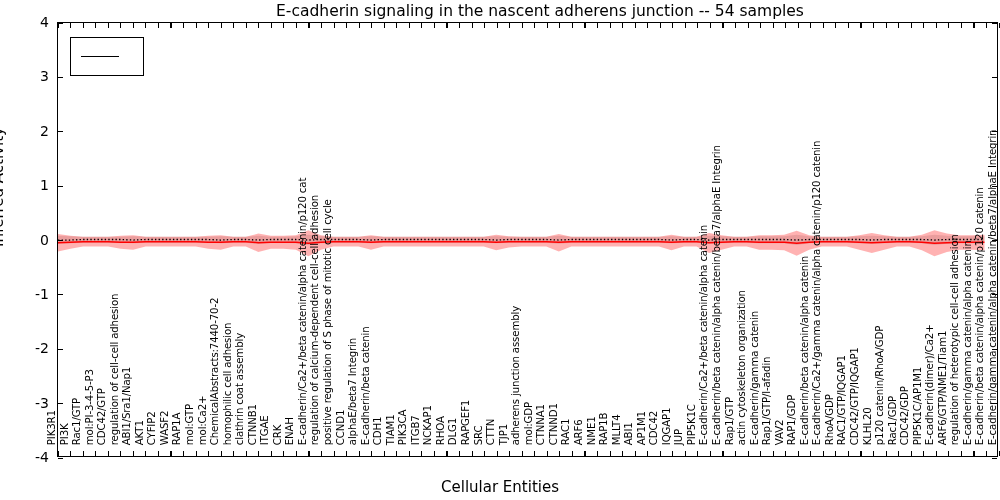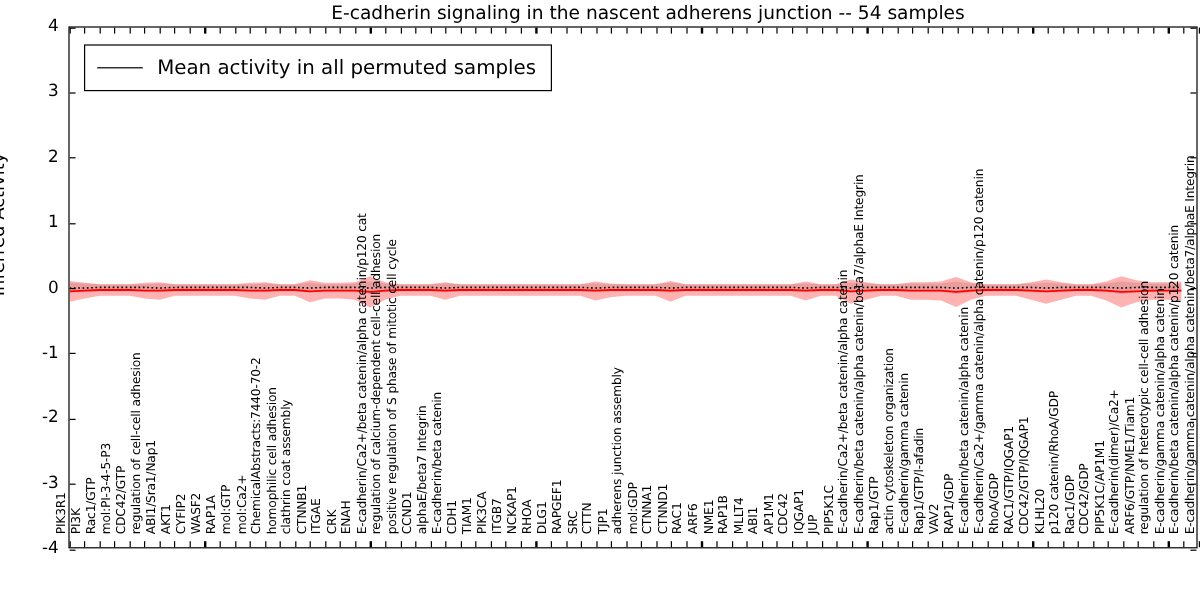--- a/index.html
+++ b/index.html
@@ -59,20 +59,21 @@
   svg.layer{position:absolute;left:0;top:0;width:100%;height:100%;display:block;}
 </style>
 </head>
 <body>
 
 <div id="fig">
 
   <div id="title">E-cadherin signaling in the nascent adherens junction -- 54 samples</div>
 
   <div id="ylabel">Inferred Activity</div>
+  <div id="xlabel">Cellular Entities</div>
 
   <div id="axes">
     <div id="plotclip">
       <svg class="layer" id="databands" preserveAspectRatio="none" viewBox="0 0 941 435">
           <path d="M0.00 213.69 L12.55 214.24 L25.09 214.78 L37.64 214.78 L50.19 214.78 L62.73 214.78 L75.28 214.24 L87.83 214.78 L100.37 214.78 L112.92 214.78 L125.47 214.78 L138.01 214.78 L150.56 214.78 L163.11 214.24 L175.65 214.78 L188.20 214.78 L200.75 213.69 L213.29 214.78 L225.84 214.78 L238.39 214.24 L250.93 212.61 L263.48 214.24 L276.03 214.78 L288.57 214.78 L301.12 214.78 L313.67 214.24 L326.21 214.78 L338.76 214.78 L351.31 214.78 L363.85 214.78 L376.40 214.78 L388.95 214.78 L401.49 214.78 L414.04 214.78 L426.59 214.78 L439.13 214.24 L451.68 214.78 L464.23 214.78 L476.77 214.78 L489.32 214.78 L501.87 213.69 L514.41 214.78 L526.96 214.78 L539.51 214.78 L552.05 214.78 L564.60 214.78 L577.15 214.78 L589.69 214.78 L602.24 214.78 L614.79 214.24 L627.33 214.78 L639.88 214.78 L652.43 213.69 L664.97 214.24 L677.52 214.78 L690.07 214.78 L702.61 214.24 L715.16 214.24 L727.71 214.24 L740.25 212.61 L752.80 214.24 L765.35 214.78 L777.89 214.78 L790.44 214.78 L802.99 214.24 L815.53 213.69 L828.08 214.24 L840.63 214.78 L853.17 214.78 L865.72 214.24 L878.27 212.61 L890.81 213.69 L903.36 214.24 L915.91 214.24 L928.45 214.24 L928.45 221.31 L915.91 221.31 L903.36 221.31 L890.81 221.85 L878.27 222.94 L865.72 221.31 L853.17 220.76 L840.63 220.76 L828.08 221.31 L815.53 221.85 L802.99 221.31 L790.44 220.76 L777.89 220.76 L765.35 220.76 L752.80 221.31 L740.25 222.94 L727.71 221.31 L715.16 221.31 L702.61 221.31 L690.07 220.76 L677.52 220.76 L664.97 221.31 L652.43 221.85 L639.88 220.76 L627.33 220.76 L614.79 221.31 L602.24 220.76 L589.69 220.76 L577.15 220.76 L564.60 220.76 L552.05 220.76 L539.51 220.76 L526.96 220.76 L514.41 220.76 L501.87 221.85 L489.32 220.76 L476.77 220.76 L464.23 220.76 L451.68 220.76 L439.13 221.31 L426.59 220.76 L414.04 220.76 L401.49 220.76 L388.95 220.76 L376.40 220.76 L363.85 220.76 L351.31 220.76 L338.76 220.76 L326.21 220.76 L313.67 221.31 L301.12 220.76 L288.57 220.76 L276.03 220.76 L263.48 221.31 L250.93 222.94 L238.39 221.31 L225.84 220.76 L213.29 220.76 L200.75 221.85 L188.20 220.76 L175.65 220.76 L163.11 221.31 L150.56 220.76 L138.01 220.76 L125.47 220.76 L112.92 220.76 L100.37 220.76 L87.83 220.76 L75.28 221.31 L62.73 220.76 L50.19 220.76 L37.64 220.76 L25.09 220.76 L12.55 221.31 L0.00 221.85 Z" fill="#c8c8c8" fill-opacity="0.55" stroke="none"></path>
           <path d="M0.00 212.06 L12.55 213.69 L25.09 214.78 L37.64 214.78 L50.19 214.78 L62.73 213.69 L75.28 213.15 L87.83 214.78 L100.37 214.78 L112.92 214.78 L125.47 214.78 L138.01 214.78 L150.56 213.69 L163.11 213.15 L175.65 214.78 L188.20 214.78 L200.75 211.52 L213.29 213.69 L225.84 213.69 L238.39 213.15 L250.93 208.26 L263.48 213.15 L276.03 214.78 L288.57 214.78 L301.12 214.78 L313.67 213.15 L326.21 214.78 L338.76 214.78 L351.31 214.78 L363.85 214.78 L376.40 214.78 L388.95 214.78 L401.49 214.78 L414.04 214.78 L426.59 214.78 L439.13 212.61 L451.68 214.24 L464.23 214.78 L476.77 214.78 L489.32 214.78 L501.87 212.06 L514.41 214.78 L526.96 214.78 L539.51 214.78 L552.05 214.78 L564.60 214.78 L577.15 214.78 L589.69 214.78 L602.24 214.78 L614.79 212.61 L627.33 214.78 L639.88 214.78 L652.43 210.97 L664.97 213.15 L677.52 214.78 L690.07 214.78 L702.61 213.15 L715.16 213.15 L727.71 212.61 L740.25 208.80 L752.80 213.15 L765.35 214.78 L777.89 214.78 L790.44 214.78 L802.99 213.15 L815.53 210.97 L828.08 213.15 L840.63 214.78 L853.17 214.78 L865.72 212.61 L878.27 208.26 L890.81 211.52 L903.36 213.15 L915.91 213.15 L928.45 212.61 L928.45 228.38 L915.91 227.83 L903.36 227.83 L890.81 230.01 L878.27 234.36 L865.72 228.38 L853.17 224.57 L840.63 224.57 L828.08 227.83 L815.53 231.09 L802.99 227.83 L790.44 224.57 L777.89 224.57 L765.35 224.57 L752.80 227.83 L740.25 233.81 L727.71 228.38 L715.16 227.83 L702.61 227.83 L690.07 224.57 L677.52 224.57 L664.97 227.83 L652.43 231.09 L639.88 224.57 L627.33 224.57 L614.79 228.38 L602.24 224.57 L589.69 224.57 L577.15 224.57 L564.60 224.57 L552.05 224.57 L539.51 224.57 L526.96 224.57 L514.41 224.57 L501.87 229.46 L489.32 224.57 L476.77 224.57 L464.23 224.57 L451.68 225.66 L439.13 228.38 L426.59 224.57 L414.04 224.57 L401.49 224.57 L388.95 224.57 L376.40 224.57 L363.85 224.57 L351.31 224.57 L338.76 224.57 L326.21 224.57 L313.67 227.83 L301.12 224.57 L288.57 224.57 L276.03 224.57 L263.48 227.83 L250.93 234.36 L238.39 227.83 L225.84 226.74 L213.29 226.74 L200.75 230.01 L188.20 224.57 L175.65 224.57 L163.11 227.83 L150.56 226.74 L138.01 224.57 L125.47 224.57 L112.92 224.57 L100.37 224.57 L87.83 224.57 L75.28 227.83 L62.73 226.74 L50.19 224.57 L37.64 224.57 L25.09 224.57 L12.55 226.74 L0.00 229.46 Z" fill="#ff0000" fill-opacity="0.3" stroke="none"></path>
         </svg>
       <svg class="layer" id="datalines" preserveAspectRatio="none" viewBox="0 0 941 435">
           <path d="M0.00 220.76 L12.55 220.22 L25.09 219.68 L37.64 219.68 L50.19 219.68 L62.73 220.22 L75.28 220.22 L87.83 219.68 L100.37 219.68 L112.92 219.68 L125.47 219.68 L138.01 219.68 L150.56 220.22 L163.11 220.22 L175.65 219.68 L188.20 219.68 L200.75 220.76 L213.29 220.22 L225.84 220.22 L238.39 220.22 L250.93 221.31 L263.48 220.22 L276.03 219.68 L288.57 219.68 L301.12 219.68 L313.67 220.22 L326.21 219.68 L338.76 219.68 L351.31 219.68 L363.85 219.68 L376.40 219.68 L388.95 219.68 L401.49 219.68 L414.04 219.68 L426.59 219.68 L439.13 220.22 L451.68 219.68 L464.23 219.68 L476.77 219.68 L489.32 219.68 L501.87 220.22 L514.41 219.68 L526.96 219.68 L539.51 219.68 L552.05 219.68 L564.60 219.68 L577.15 219.68 L589.69 219.68 L602.24 219.68 L614.79 220.22 L627.33 219.68 L639.88 219.68 L652.43 220.76 L664.97 220.22 L677.52 219.68 L690.07 219.68 L702.61 220.22 L715.16 220.22 L727.71 220.22 L740.25 221.31 L752.80 220.22 L765.35 219.68 L777.89 219.68 L790.44 219.68 L802.99 220.22 L815.53 220.76 L828.08 220.22 L840.63 219.68 L853.17 219.68 L865.72 220.22 L878.27 221.31 L890.81 220.76 L903.36 220.22 L915.91 220.22 L928.45 220.22" fill="none" stroke="#ff0000" stroke-width="1.5"></path>
           <path d="M0.00 218.04 L12.55 218.04 L25.09 217.50 L37.64 217.50 L50.19 217.50 L62.73 217.50 L75.28 218.04 L87.83 217.50 L100.37 217.50 L112.92 217.50 L125.47 217.50 L138.01 217.50 L150.56 217.50 L163.11 218.04 L175.65 217.50 L188.20 217.50 L200.75 218.04 L213.29 217.50 L225.84 217.50 L238.39 217.50 L250.93 218.04 L263.48 217.50 L276.03 217.50 L288.57 217.50 L301.12 217.50 L313.67 218.04 L326.21 217.50 L338.76 217.50 L351.31 217.50 L363.85 217.50 L376.40 217.50 L388.95 217.50 L401.49 217.50 L414.04 217.50 L426.59 217.50 L439.13 218.04 L451.68 217.50 L464.23 217.50 L476.77 217.50 L489.32 217.50 L501.87 218.04 L514.41 217.50 L526.96 217.50 L539.51 217.50 L552.05 217.50 L564.60 217.50 L577.15 217.50 L589.69 217.50 L602.24 217.50 L614.79 218.04 L627.33 217.50 L639.88 217.50 L652.43 218.04 L664.97 217.50 L677.52 217.50 L690.07 217.50 L702.61 217.50 L715.16 217.50 L727.71 217.50 L740.25 218.04 L752.80 217.50 L765.35 217.50 L777.89 217.50 L790.44 217.50 L802.99 217.50 L815.53 218.04 L828.08 217.50 L840.63 217.50 L853.17 217.50 L865.72 217.50 L878.27 218.04 L890.81 217.50 L903.36 217.50 L915.91 217.50 L928.45 217.50" fill="none" stroke="#000000" stroke-width="1.3" stroke-dasharray="1.4 2.2"></path>
@@ -249,21 +250,20 @@
         <div class="xtickmark" style="left: 915.407px;"></div>
         <div class="xtickmark t" style="left: 927.953px;"></div>
         <div class="xtickmark" style="left: 927.953px;"></div>
         <div class="xtickmark t" style="left: 940.5px;"></div>
         <div class="xtickmark" style="left: 940.5px;"></div>
       </div>
 
     <div id="legend">
       <div class="legrow">
         <span class="legline"></span>
-        <span class="legtext">Mean activity in all permuted samples</span>
       </div>
     </div>
   </div>
 
   <div id="ytickslabels">
       <div class="ytick" style="position: absolute; left: 0px; width: 49px; top: 457px; text-align: right;">-4</div>
       <div class="ytick" style="position: absolute; left: 0px; width: 49px; top: 402.625px; text-align: right;">-3</div>
       <div class="ytick" style="position: absolute; left: 0px; width: 49px; top: 348.25px; text-align: right;">-2</div>
       <div class="ytick" style="position: absolute; left: 0px; width: 49px; top: 293.875px; text-align: right;">-1</div>
       <div class="ytick" style="position: absolute; left: 0px; width: 49px; top: 239.5px; text-align: right;">0</div>

